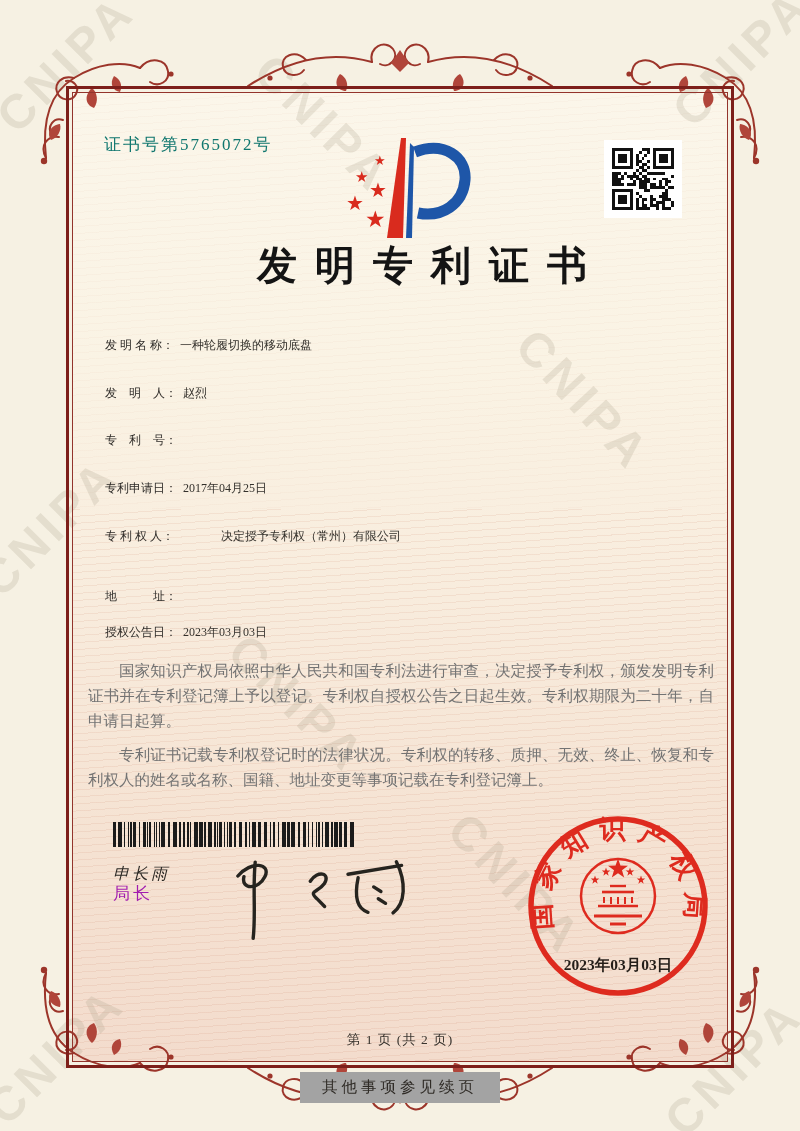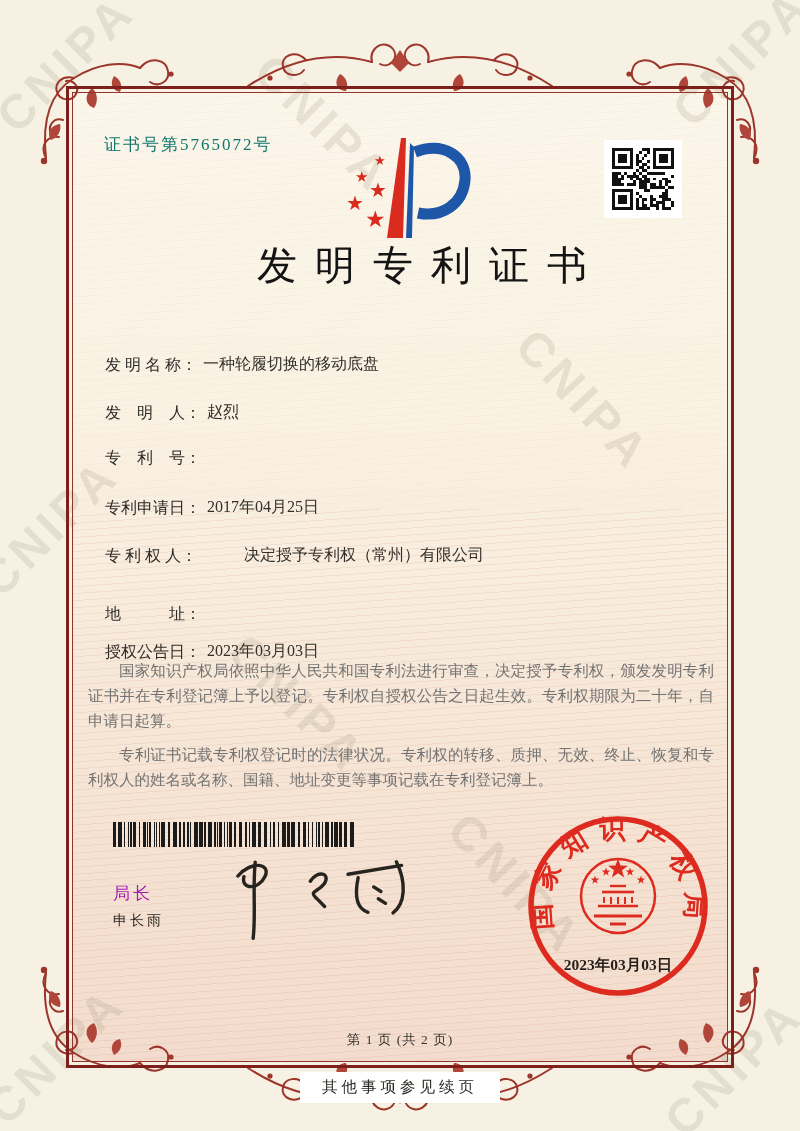--- a/index.html
+++ b/index.html
@@ -32,39 +32,39 @@
   .frame-outer{left:66px;top:86px;right:66px;bottom:63px;border:3px solid #7d1f1a;z-index:5;}
   .frame-inner{left:72px;top:92px;right:72px;bottom:69px;border:1px solid #93342c;z-index:5;}
   
   .content{z-index:6;}
   .cert-no{left:104px;top:133px;font-size:17px;letter-spacing:2px;color:#0f766e;}
   .logo{left:340px;top:138px;width:135px;height:102px;}
   .logo .star{position:absolute;color:#d92b1e;line-height:1;}
   .qr-wrap{left:604px;top:140px;width:78px;height:78px;background:#fff;display:flex;align-items:center;justify-content:center;}
   .title{
     left:0;right:0;top:238px;text-align:center;
-    font-size:40px;font-weight:normal;color:#141414;
+    font-size:40px;font-weight:bold;color:#141414;
     letter-spacing:18px;text-indent:18px;margin-left:44px;
   }
-  .row{left:105px;width:580px;display:flex;align-items:flex-end;font-size:16px;color:#33302b;margin-top:16px;}
+  .row{left:105px;width:580px;display:flex;align-items:flex-end;font-size:12px;color:#33302b;}
   .row .lab{white-space:pre;flex:none;color:#2e2b28;}
   .row .val{margin-left:6px;line-height:1.5;}
   .row-address .val{max-width:478px;}
   .pair2{margin-left:56px;display:flex;}
   .paras{left:88px;width:626px;top:658px;font-size:15.5px;line-height:1.62;color:#737373;text-align:justify;}
   .paras p{margin:0 0 9px 0;text-indent:2em;}
   .barcode{left:113px;top:822px;width:242px;height:25px;}
   .sig-title{left:113px;top:882px;font-size:17px;letter-spacing:3px;color:#a21caf;}
-  .sig-name{left:113px;top:912px;font-size:14px;letter-spacing:3px;color:#2b2824;}
+  .sig-name{left:113px;top:864px;font-size:16px;letter-spacing:3px;color:#2b2824;font-style:italic;}
   .sig-svg{left:205px;top:845px;z-index:6;}
   .seal{left:524px;top:812px;width:188px;height:188px;z-index:7;opacity:.96;}
   .page-info{left:0;right:0;top:1031px;text-align:center;font-size:13.5px;color:#3a352f;letter-spacing:1px;}
   .note{
     left:50%;top:1072px;transform:translateX(-50%);
-    background:#ffffff;padding:5px 22px;font-size:15.5px;letter-spacing:4px;color:#2f2b26;z-index:6;
+    background:#a3a3a3;padding:5px 22px;font-size:15.5px;letter-spacing:4px;color:#2f2b26;z-index:6;
   }
 </style>
 </head>
 <body>
 
 <div class="abs cert-bg"></div>
 <div class="abs waves waves-top"></div>
 <div class="abs waves waves-bottom"></div>
 
 <span class="abs wm" style="left:-20px;top:36px;transform:rotate(-45deg);">CNIPA</span>

